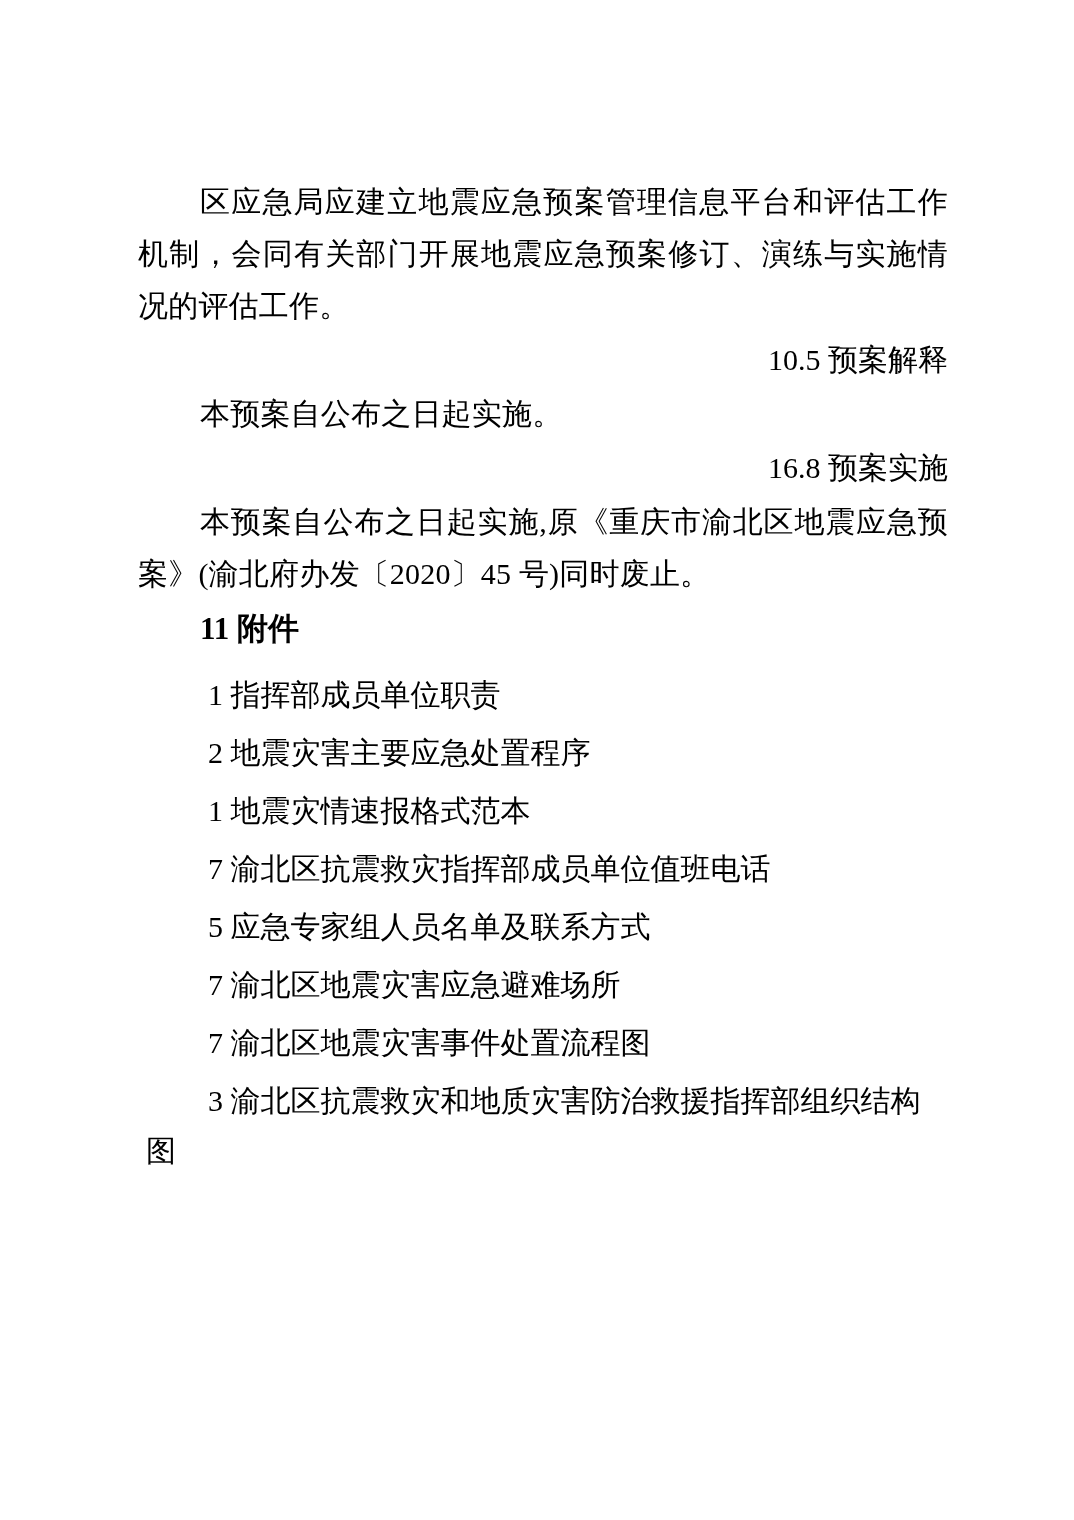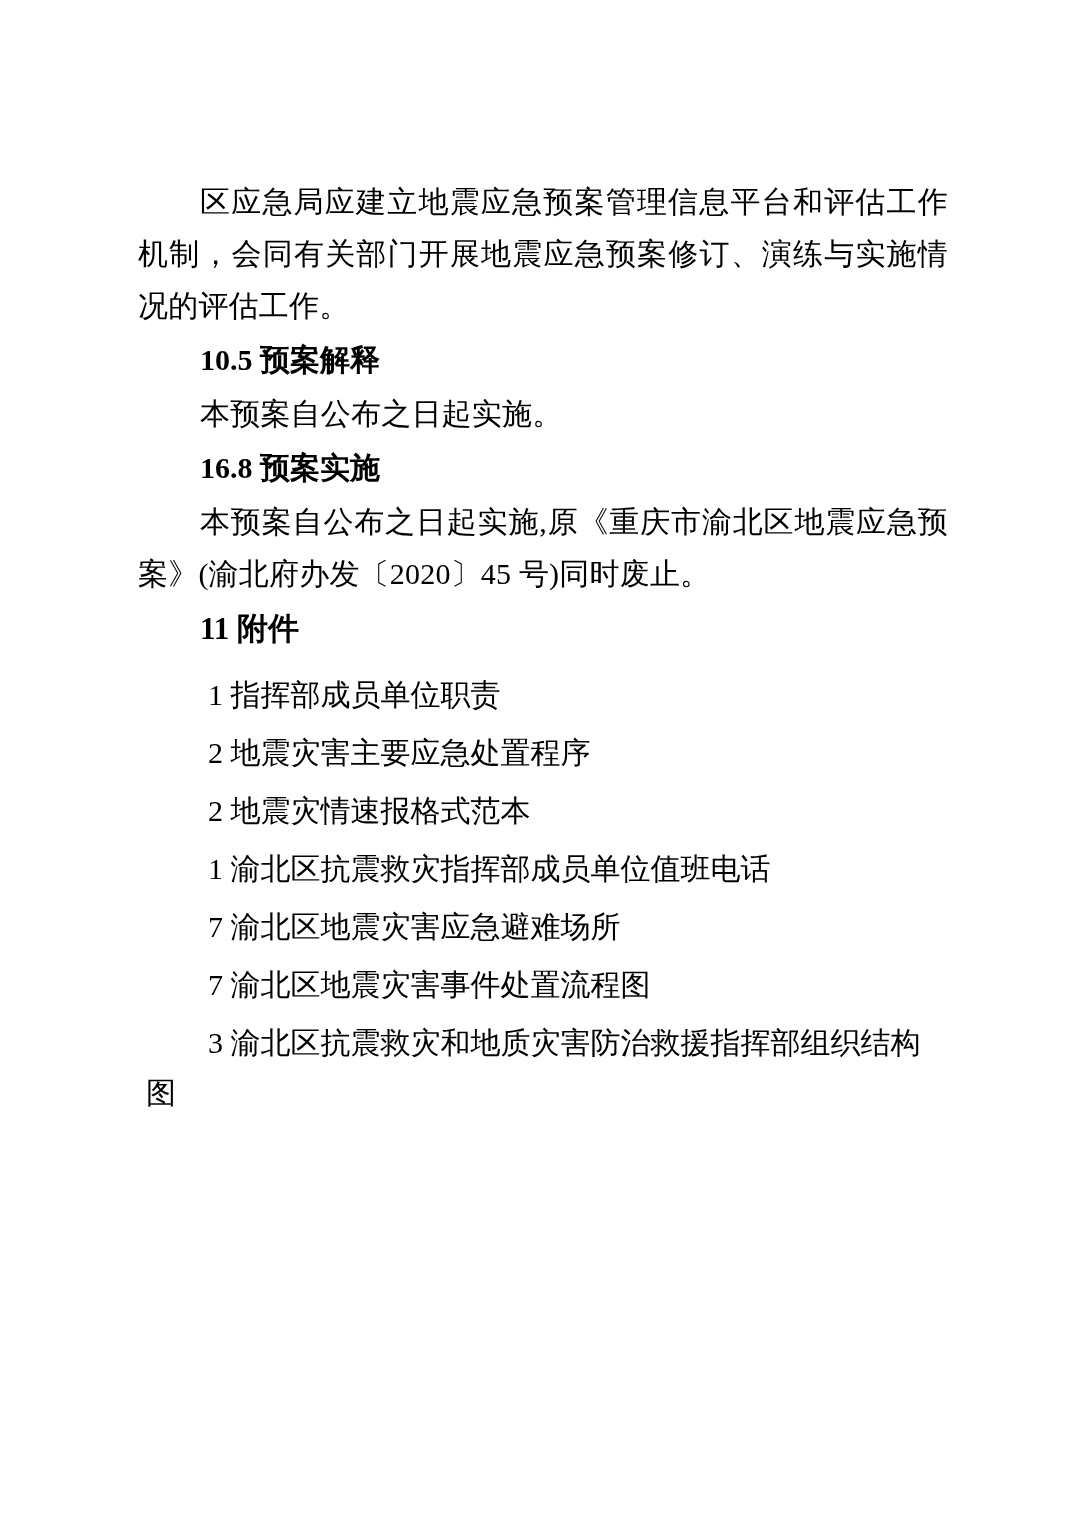--- a/index.html
+++ b/index.html
@@ -35,21 +35,22 @@
     letter-spacing: 0.2px;
   }
   .para.indent {
     text-indent: 62px;
   }
   .heading {
     font-size: 30px;
     line-height: 52px;
     margin: 0 0 2px 0;
     text-indent: 62px;
-    font-weight: bold;
+    font-weight: normal;
+    text-align: right;
   }
   .heading-bold {
     font-size: 31px;
     line-height: 54px;
     margin: 2px 0 2px 0;
     text-indent: 62px;
     font-weight: bold;
   }
   .list-item {
     font-size: 30px;
@@ -84,22 +85,23 @@
     <p class="heading">16.8 预案实施</p>
 
     <p class="para indent">本预案自公布之日起实施,原《重庆市渝北区地震应急预案》(渝北府办发〔2020〕45 号)同时废止。</p>
 
     <p class="heading-bold">11  附件</p>
 
     <div class="spacer-sm"></div>
 
     <p class="list-item">1  指挥部成员单位职责</p>
     <p class="list-item">2  地震灾害主要应急处置程序</p>
-    <p class="list-item">2 地震灾情速报格式范本</p>
-    <p class="list-item">1 渝北区抗震救灾指挥部成员单位值班电话</p>
+    <p class="list-item">1 地震灾情速报格式范本</p>
+    <p class="list-item">7 渝北区抗震救灾指挥部成员单位值班电话</p>
+    <p class="list-item">5  应急专家组人员名单及联系方式</p>
     <p class="list-item">7 渝北区地震灾害应急避难场所</p>
     <p class="list-item">7 渝北区地震灾害事件处置流程图</p>
     <p class="list-item">3 渝北区抗震救灾和地质灾害防治救援指挥部组织结构图</p>
 
   </div>
 
   <div class="page-number">27</div>
 </div>
 
 </body></html>

